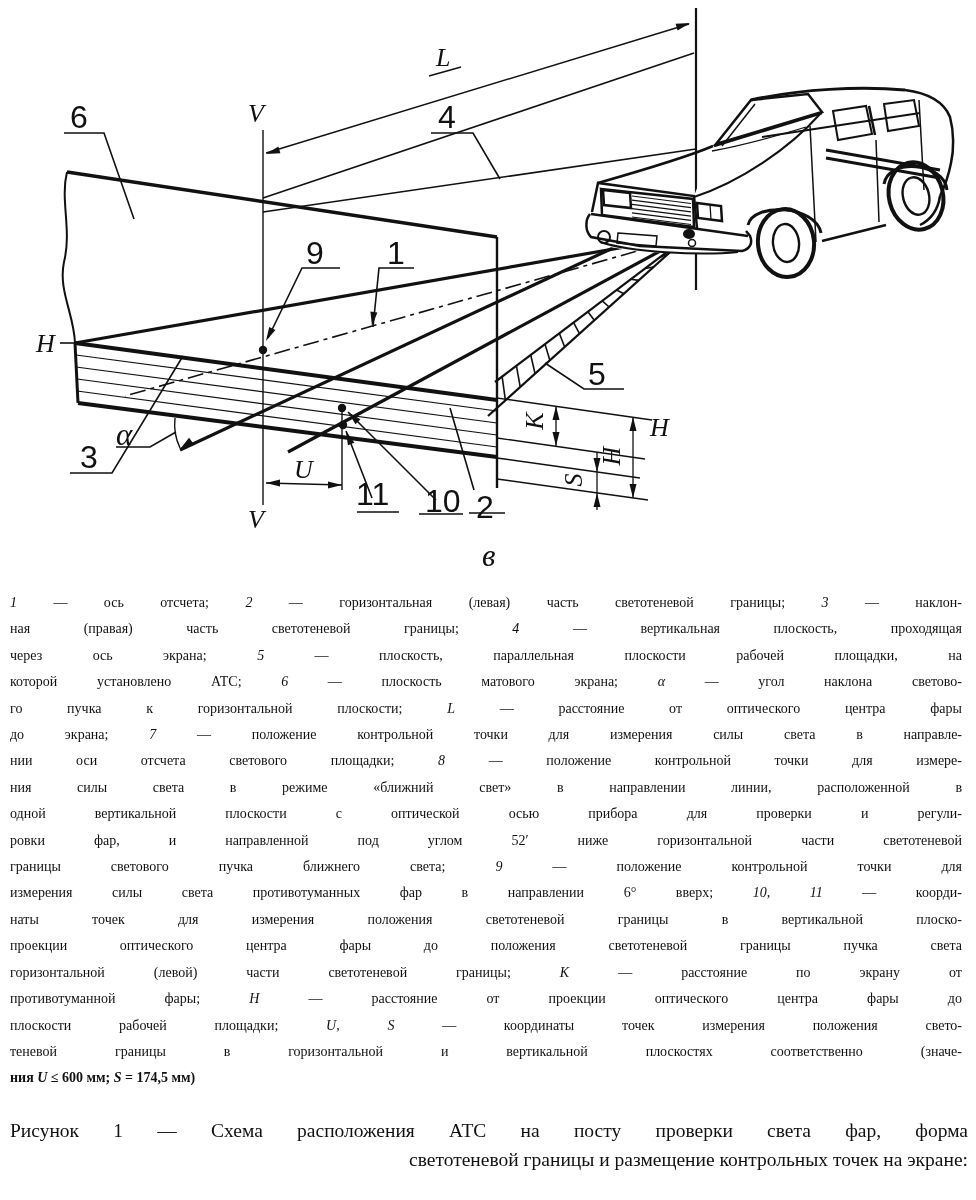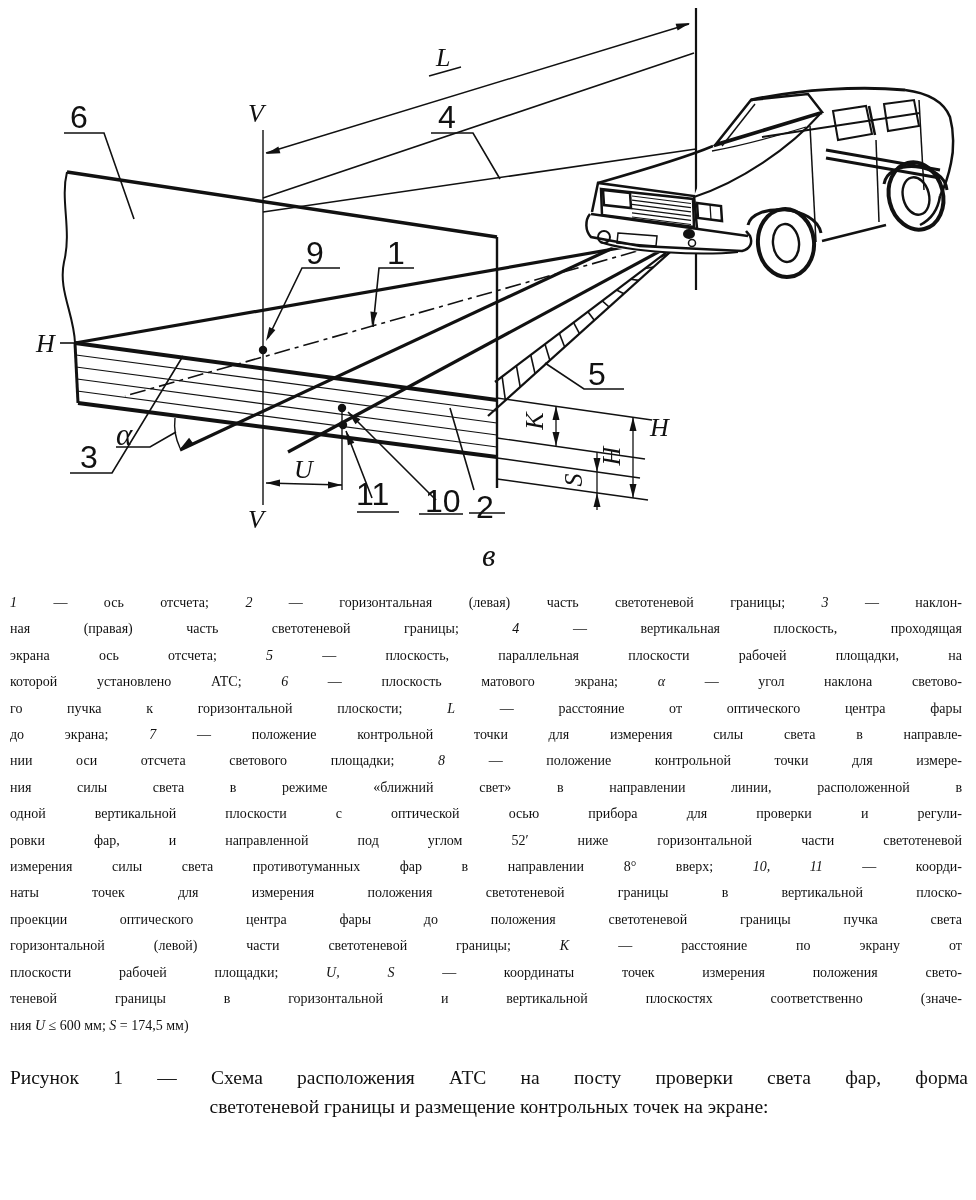--- a/index.html
+++ b/index.html
@@ -6,25 +6,25 @@
   body{width:976px;height:1200px;position:relative;color:#111;
        font-family:"Liberation Serif",serif;}
   .fig-wrap{width:976px;height:578px;position:relative;}
   svg{display:block;}
   svg text{fill:#111;}
   .num{font-family:"Liberation Sans",sans-serif;font-size:32px;}
   .sym{font-family:"Liberation Serif",serif;font-style:italic;font-size:26px;}
   .sym-big{font-family:"Liberation Serif",serif;font-style:italic;font-size:31px;}
   .legend{padding:12px 14px 0 10px;font-size:14px;line-height:26.4px;}
   .legend-line{text-align:justify;text-align-last:justify;white-space:nowrap;}
-  .legend-line.last{text-align-last:left;}
+  .legend-line.last{text-align-last:left;font-weight:bold;}
   .legend .it{font-style:italic;}
   .caption{padding:24px 8px 0 10px;font-size:19.5px;line-height:29px;}
   .caption-line1{text-align:justify;text-align-last:justify;white-space:nowrap;}
-  .caption-line2{text-align:center;}
+  .caption-line2{text-align:right;}
 </style>
 </head>
 <body>
 
 <div class="fig-wrap">
 <svg width="976" height="578" viewBox="0 0 976 578">
 
   <g stroke="#111" fill="none">
     <line x1="263" y1="198" x2="694" y2="53" stroke-width="1.6"></line>
     <line x1="263" y1="212" x2="696" y2="149" stroke-width="1.6"></line>
@@ -216,32 +216,34 @@
     <text class="sym" x="578" y="492" text-anchor="middle" transform="rotate(-90 574 484)">S</text>
     <text class="sym" x="650" y="436">H</text>
     <text class="sym-big" x="482" y="566">в</text>
   </g>
 </svg>
 </div>
 
 <div class="legend">
     <div class="legend-line"><span class="it">1</span><span> — ось отсчета; </span><span class="it">2</span><span> — горизонтальная (левая) часть светотеневой границы; </span><span class="it">3</span><span> — наклон-</span></div>
     <div class="legend-line"><span>ная (правая) часть светотеневой границы; </span><span class="it">4</span><span> — вертикальная плоскость, проходящая</span></div>
-    <div class="legend-line"><span>экрана ось отсчета; </span><span class="it">5</span><span> — плоскость, параллельная плоскости рабочей площадки, на</span></div>
+    <div class="legend-line"><span>через ось экрана; </span><span class="it">5</span><span> — плоскость, параллельная плоскости рабочей площадки, на</span></div>
     <div class="legend-line"><span>которой установлено АТС; </span><span class="it">6</span><span> — плоскость матового экрана; </span><span class="it">α</span><span> — угол наклона светово-</span></div>
     <div class="legend-line"><span>го пучка к горизонтальной плоскости; </span><span class="it">L</span><span> — расстояние от оптического центра фары</span></div>
     <div class="legend-line"><span>до экрана; </span><span class="it">7</span><span> — положение контрольной точки для измерения силы света в направле-</span></div>
     <div class="legend-line"><span>нии оси отсчета светового площадки; </span><span class="it">8</span><span> — положение контрольной точки для измере-</span></div>
     <div class="legend-line"><span>ния силы света в режиме «ближний свет» в направлении линии, расположенной в</span></div>
     <div class="legend-line"><span>одной вертикальной плоскости с оптической осью прибора для проверки и регули-</span></div>
     <div class="legend-line"><span>ровки фар, и направленной под углом 52′ ниже горизонтальной части светотеневой</span></div>
-    <div class="legend-line"><span>измерения силы света противотуманных фар в направлении 8° вверх; </span><span class="it">10, 11</span><span> — коорди-</span></div>
+    <div class="legend-line"><span>границы светового пучка ближнего света; </span><span class="it">9</span><span> — положение контрольной точки для</span></div>
+    <div class="legend-line"><span>измерения силы света противотуманных фар в направлении 6° вверх; </span><span class="it">10, 11</span><span> — коорди-</span></div>
     <div class="legend-line"><span>наты точек для измерения положения светотеневой границы в вертикальной плоско-</span></div>
     <div class="legend-line"><span>проекции оптического центра фары до положения светотеневой границы пучка света</span></div>
     <div class="legend-line"><span>горизонтальной (левой) части светотеневой границы; </span><span class="it">K</span><span> — расстояние по экрану от</span></div>
+    <div class="legend-line"><span>противотуманной фары; </span><span class="it">H</span><span> — расстояние от проекции оптического центра фары до</span></div>
     <div class="legend-line"><span>плоскости рабочей площадки; </span><span class="it">U, S</span><span> — координаты точек измерения положения свето-</span></div>
     <div class="legend-line"><span>теневой границы в горизонтальной и вертикальной плоскостях соответственно (значе-</span></div>
     <div class="legend-line last"><span>ния </span><span class="it">U</span><span> ≤ 600 мм; </span><span class="it">S</span><span> = 174,5 мм)</span></div>
   </div>
 
 <div class="caption">
   <div class="caption-line1">Рисунок 1 — Схема расположения АТС на посту проверки света фар, форма</div>
   <div class="caption-line2">светотеневой границы и размещение контрольных точек на экране:</div>
 </div>
 

